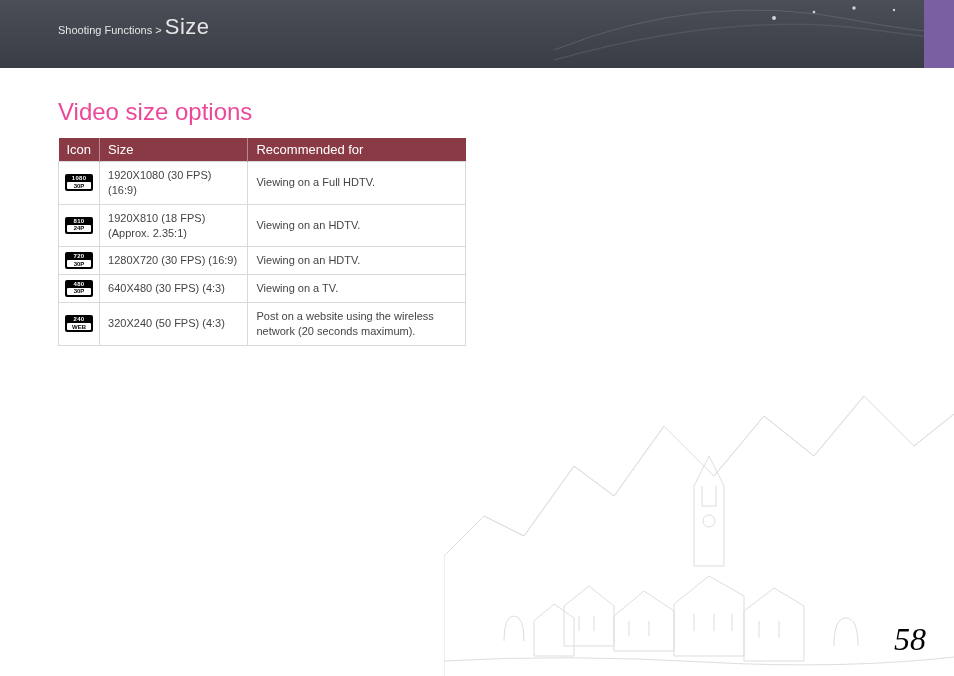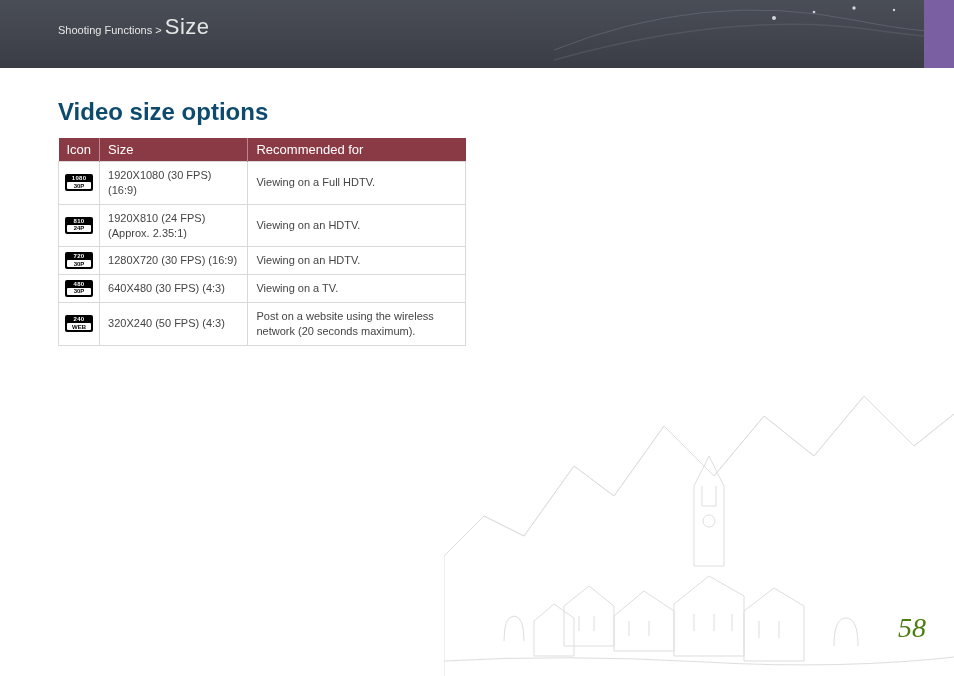--- a/index.html
+++ b/index.html
@@ -44,23 +44,23 @@
   }
   .breadcrumb .bc-title {
     font-size: 22px;
     font-weight: 300;
     letter-spacing: 0.5px;
   }
   .content {
     padding: 30px 58px 0 58px;
   }
   h1.section-title {
-    color: #0c4a6e;
+    color: #ec4899;
     font-size: 24px;
-    font-weight: 700;
+    font-weight: 400;
     margin-bottom: 12px;
   }
   table.video-table {
     border-collapse: collapse;
     width: 408px;
     font-size: 11px;
     color: #444;
   }
   table.video-table thead th {
     background: #8a3a45;
@@ -102,24 +102,24 @@
     display:block;
     background:#fff;
     color:#000;
     margin: 1px 2px 1px 2px;
     border-radius:1px;
     padding: 0.5px 0;
   }
   .page-number {
     position: absolute;
     right: 28px;
-    bottom: 32px;
-    color: #4d7c0f;
+    bottom: 18px;
+    color: #000000;
     font-style: italic;
-    font-size: 28px;
+    font-size: 32px;
     font-family: Georgia, 'Times New Roman', serif;
   }
   .village-art {
     position: absolute;
     right: -10px;
     bottom: -10px;
     width: 520px;
     height: 330px;
     opacity: 0.6;
   }
@@ -170,21 +170,21 @@
         <td class="size-cell">1920X1080 (30 FPS) (16:9)</td>
         <td class="rec-cell">Viewing on a Full HDTV.</td>
       </tr>
       <tr>
         <td class="icon-cell">
           <span class="res-icon">
             <span class="top">810</span>
             <span class="bot">24P</span>
           </span>
         </td>
-        <td class="size-cell">1920X810 (24 FPS) (Approx. 2.35:1)</td>
+        <td class="size-cell">1920X810 (18 FPS) (Approx. 2.35:1)</td>
         <td class="rec-cell">Viewing on an HDTV.</td>
       </tr>
       <tr>
         <td class="icon-cell">
           <span class="res-icon">
             <span class="top">720</span>
             <span class="bot">30P</span>
           </span>
         </td>
         <td class="size-cell">1280X720 (30 FPS) (16:9)</td>

